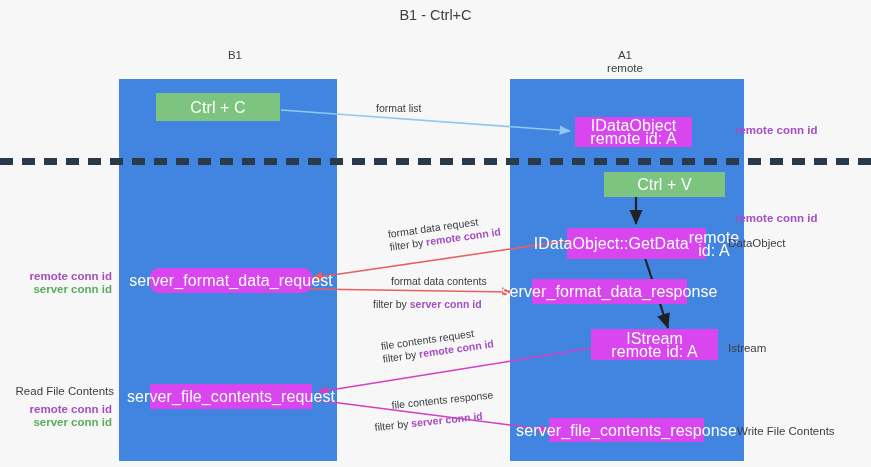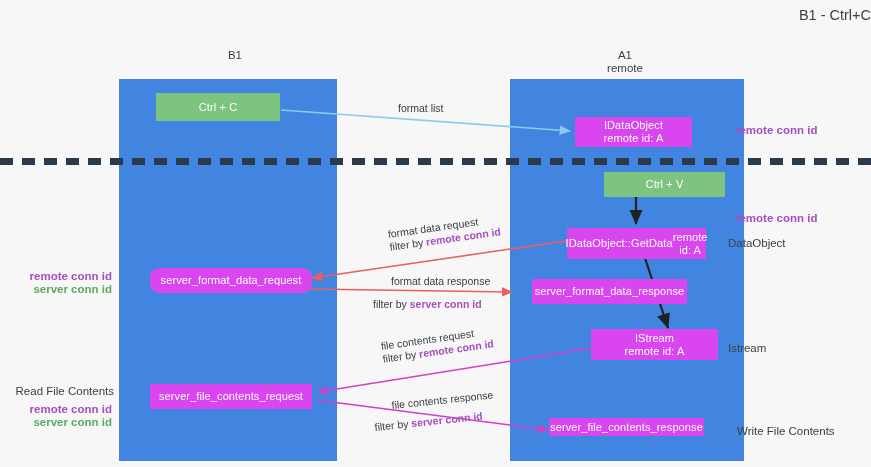--- a/index.html
+++ b/index.html
@@ -9,39 +9,39 @@
     font-family:"Liberation Sans", sans-serif;
     position:relative;
     overflow:hidden;
     color:#3c4043;
   }
   #stage{position:absolute;left:0;top:0;width:871px;height:467px;}
   .abs{position:absolute;}
 
   
   .title{
-    left:0;top:6px;width:871px;text-align:right;
+    left:0;top:6px;width:871px;text-align:center;
     font-size:14.5px;line-height:19px;color:#3c4043;
   }
 
   
   .colhead{
     font-size:11.5px;line-height:13px;text-align:center;color:#3c4043;
   }
 
   
   .lane{background:#4285e0;}
 
   
   .box{
     box-sizing:border-box;
     display:flex;align-items:center;justify-content:center;
     text-align:center;
     color:#ffffff;
-    font-size:11px;line-height:13px;
+    font-size:16px;line-height:13px;
     letter-spacing:0.1px;
   }
   .box.orange{background:#d946ef;}
   .box.green{background:#7cc47f;}
   .box .l2{display:block;}
 
   
   .lab{font-size:11.5px;line-height:14px;color:#3c4043;}
   .lab.purple{color:#a64ec0;font-weight:bold;}
   .lab.green{color:#5aab5e;font-weight:bold;}
@@ -142,48 +142,48 @@
 
   <div class="abs box orange" style="left:591px;top:329px;width:127px;height:31px;flex-direction:column;">
     <span>IStream</span>
     <span class="l2">remote id: A</span>
   </div>
 
   <div class="abs box orange" style="left:150px;top:384px;width:162px;height:25px;">
     <span>server_file_contents_request</span>
   </div>
 
-  <div class="abs box orange" style="left:549px;top:418px;width:155px;height:18px;">
+  <div class="abs box orange" style="left:549px;top:418px;width:155px;height:24px;">
     <span>server_file_contents_response</span>
   </div>
 
   <div class="abs lab purple" style="left:735px;top:123px;">remote conn id</div>
   <div class="abs lab purple" style="left:735px;top:211px;">remote conn id</div>
   <div class="abs lab" style="left:728px;top:236px;">DataObject</div>
   <div class="abs lab" style="left:728px;top:341px;">Istream</div>
   <div class="abs lab" style="left:737px;top:424px;">Write File Contents</div>
 
   <div class="abs lab purple rightal" style="left:0px;top:269px;width:112px;">remote conn id</div>
   <div class="abs lab green rightal" style="left:0px;top:282px;width:112px;">server conn id</div>
 
   <div class="abs lab rightal" style="left:0px;top:384px;width:114px;">Read File Contents</div>
   <div class="abs lab purple rightal" style="left:0px;top:402px;width:112px;">remote conn id</div>
   <div class="abs lab green rightal" style="left:0px;top:415px;width:112px;">server conn id</div>
 
-  <div class="abs alab" style="left:398px;top:102px;">format list</div>
+  <div class="abs alab" style="left:376px;top:102px;">format list</div>
 
   <div class="abs alab rot" style="left:387px;top:228px;transform:rotate(-8deg);">
     <div>format data request</div>
     <div>
       <span>filter by </span><b class="pk">remote conn id</b>
     </div>
   </div>
 
   <div class="abs alab" style="left:391px;top:275px;">
-    <div>format data response</div>
+    <div>format data contents</div>
   </div>
   <div class="abs alab" style="left:373px;top:298px;">
     <span>filter by </span><b class="pk">server conn id</b>
   </div>
 
   <div class="abs alab rot" style="left:380px;top:340px;transform:rotate(-8deg);">
     <div>file contents request</div>
     <div>
       <span>filter by </span><b class="pk">remote conn id</b>
     </div>

